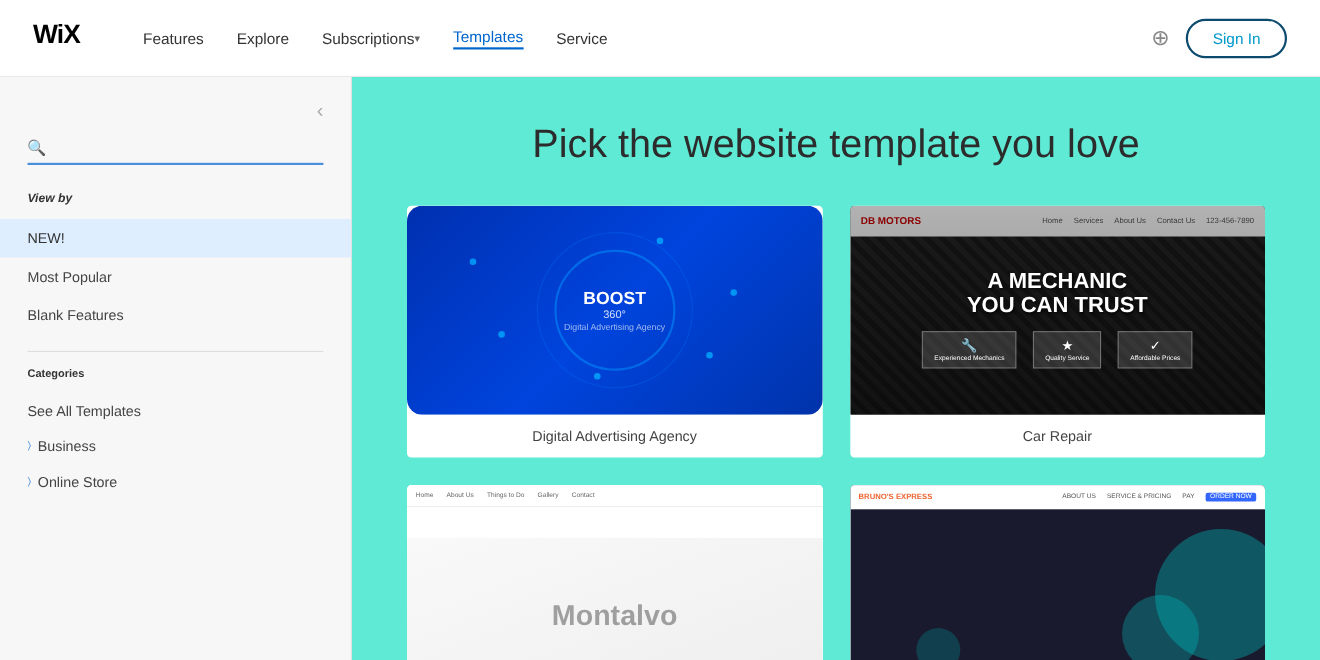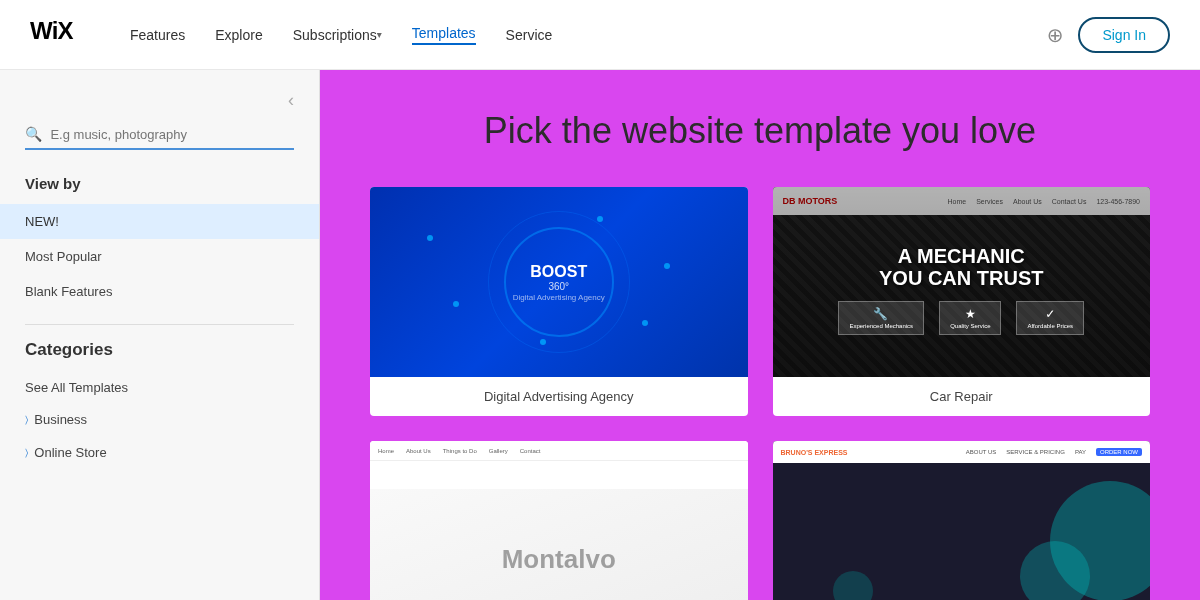--- a/index.html
+++ b/index.html
@@ -98,60 +98,61 @@
     .search-input {
       border: none;
       background: transparent;
       outline: none;
       font-size: 13px;
       color: #aaa;
       width: 100%;
     }
 
     .view-by-label {
-      font-size: 15px;
+      font-size: 11px;
       font-weight: 600;
       color: #333;
       padding: 0 25px 12px 25px;
+      font-style: italic;
     }
     .sidebar-item {
       padding: 10px 25px;
       font-size: 13px;
       color: #444;
       cursor: pointer;
     }
     .sidebar-item.active { background: #deeeff; color: #333; font-weight: 500; }
 
     .sidebar-divider {
       border: none;
       border-top: 1px solid #ddd;
       margin: 15px 25px;
     }
 
     .categories-label {
-      font-size: 17px;
+      font-size: 10px;
       font-weight: 600;
       color: #333;
       padding: 0 25px 12px 25px;
     }
     .sidebar-category {
       padding: 9px 25px;
       font-size: 13px;
       color: #444;
       cursor: pointer;
       display: flex;
       align-items: center;
       gap: 6px;
     }
     .cat-arrow { font-size: 10px; color: #4a90d9; }
 
     
     .content {
       flex: 1;
-      background: #d946ef;
+      background: #5eead4;
       padding: 40px 50px;
       overflow-y: auto;
     }
     .page-title {
       font-size: 36px;
       font-weight: 300;
       color: #2c2c2c;
       text-align: center;
       margin-bottom: 35px;
     }
@@ -173,20 +174,21 @@
       position: relative;
     }
     .template-thumb-boost {
       background: linear-gradient(135deg, #0030b0 0%, #0044dd 50%, #0033aa 100%);
       width: 100%;
       height: 100%;
       display: flex;
       align-items: center;
       justify-content: center;
       position: relative;
+      border-radius: 14px;
     }
     .boost-circle {
       width: 110px;
       height: 110px;
       border: 2px solid rgba(0,150,255,0.5);
       border-radius: 50%;
       display: flex;
       align-items: center;
       justify-content: center;
       position: relative;
@@ -396,21 +398,20 @@
 </nav>
 
 <div class="main-layout">
 
   <aside class="sidebar">
     <div class="sidebar-back">
       <span class="back-arrow">‹</span>
     </div>
     <div class="search-box">
       <span class="search-icon">🔍</span>
-      <input class="search-input" type="text" placeholder="E.g music, photography" style="">
     </div>
     <div class="view-by-label">View by</div>
     <div class="sidebar-item active">NEW!</div>
     <div class="sidebar-item">Most Popular</div>
     <div class="sidebar-item">Blank Features</div>
     <hr class="sidebar-divider">
     <div class="categories-label">Categories</div>
     <div class="sidebar-see-all">See All Templates</div>
     <div class="sidebar-category">
       <span class="cat-arrow">〉</span>

